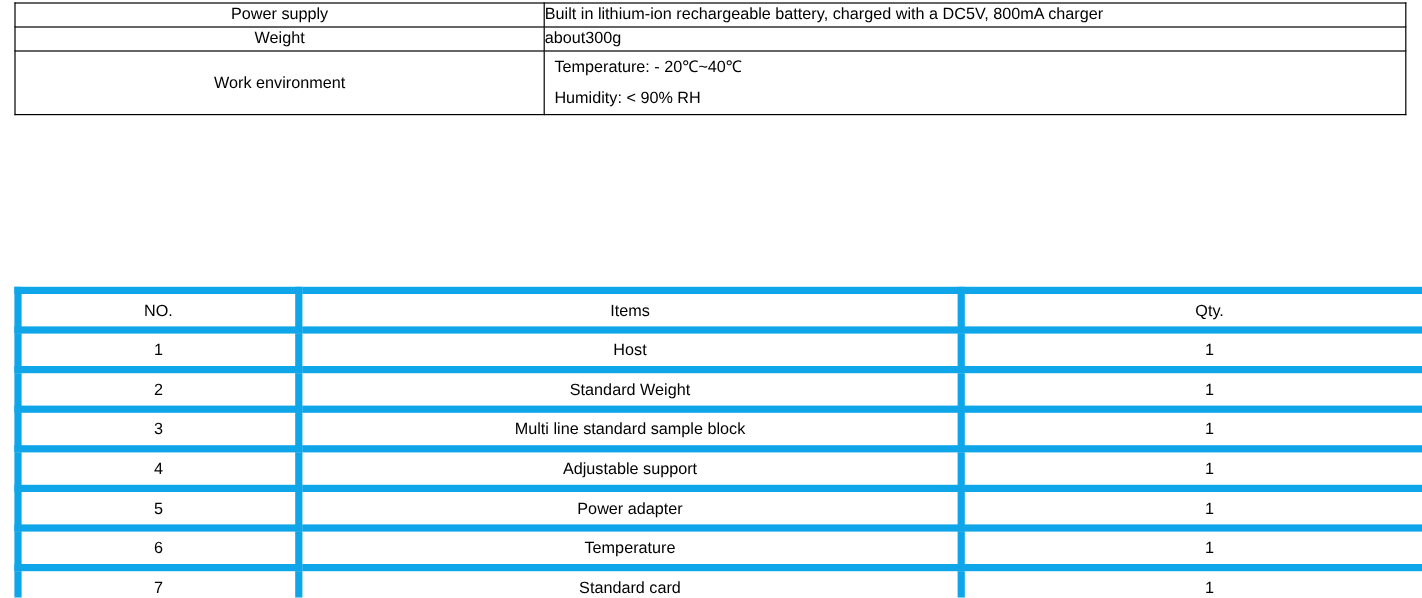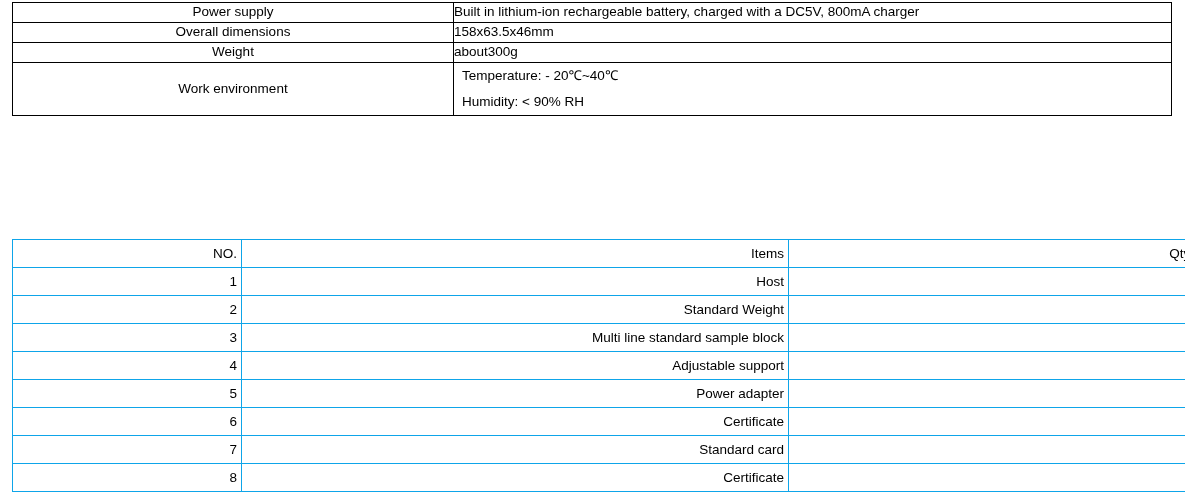--- a/index.html
+++ b/index.html
@@ -63,46 +63,42 @@
   
   .list-table {
     position: absolute;
     left: 12px;
     top: 239px;
     width: 1160px;
     border-collapse: collapse;
     table-layout: fixed;
   }
   .list-table td, .list-table th {
-    border: 1px solid #0ea5e9;
+    border: 6px solid #0ea5e9;
     font-size: 13.5px;
     font-weight: normal;
-    text-align: right;
+    text-align: center;
     padding: 5px 4px;
     height: 17px;
     line-height: 17px;
   }
   .col-no { width: 220px; }
   .col-item { width: 538px; }
   .col-qty { width: 400px; }
 </style>
 </head>
 <body>
 
 <div class="page">
 
   <table class="spec-table">
     <tbody>
       <tr class="row-h1">
         <td class="spec-label">Power supply</td>
         <td class="spec-value">Built in lithium-ion rechargeable battery, charged with a DC5V, 800mA charger</td>
-      </tr>
-      <tr class="row-h1">
-        <td class="spec-label">Overall dimensions</td>
-        <td class="spec-value">158x63.5x46mm</td>
       </tr>
       <tr class="row-h1">
         <td class="spec-label">Weight</td>
         <td class="spec-value">about300g</td>
       </tr>
       <tr class="row-h2">
         <td class="spec-label">Work environment</td>
         <td class="spec-value spec-value-stack">
           <div class="line">Temperature: - 20℃~40℃</div>
           <div class="line">Humidity: &lt; 90% RH</div>
@@ -140,21 +136,21 @@
         <td>Adjustable support</td>
         <td>1</td>
       </tr>
       <tr>
         <td>5</td>
         <td>Power adapter</td>
         <td>1</td>
       </tr>
       <tr>
         <td>6</td>
-        <td>Certificate</td>
+        <td>Temperature</td>
         <td>1</td>
       </tr>
       <tr>
         <td>7</td>
         <td>Standard card</td>
         <td>1</td>
       </tr>
       <tr>
         <td>8</td>
         <td>Certificate</td>

